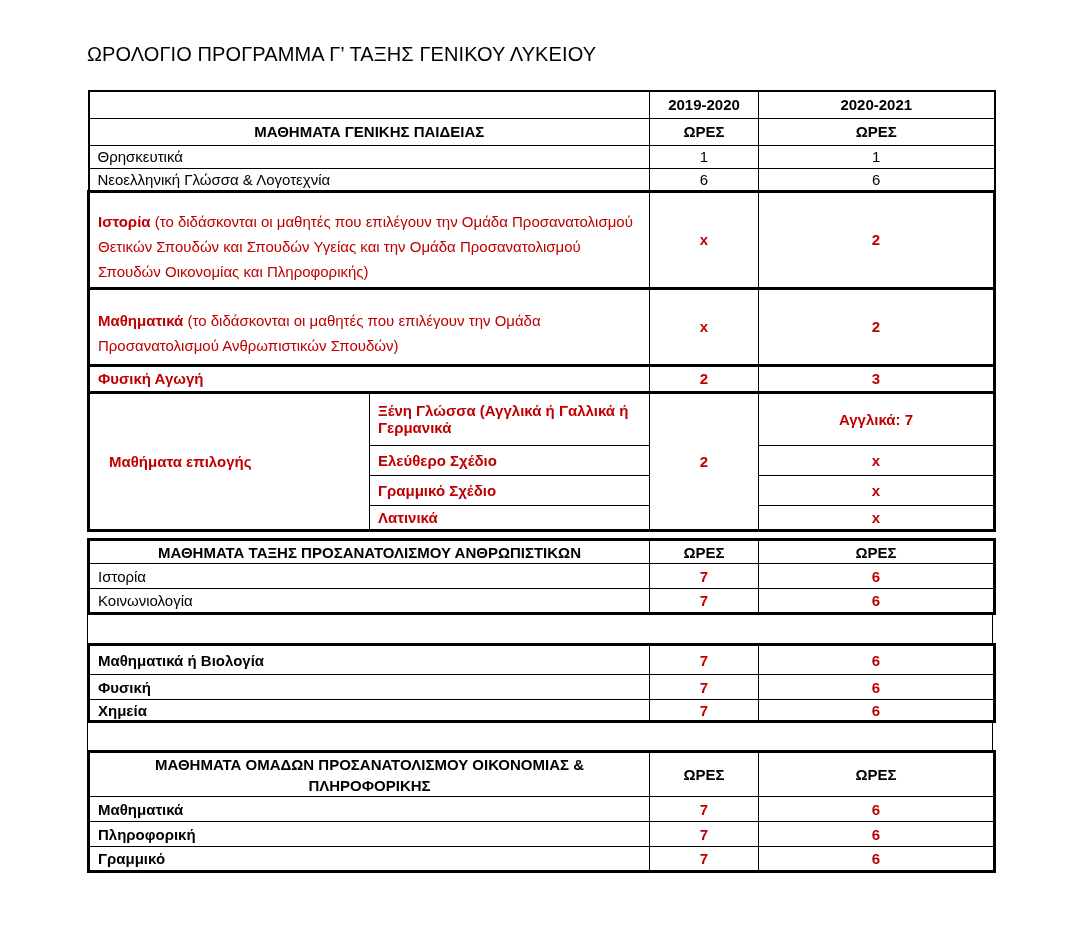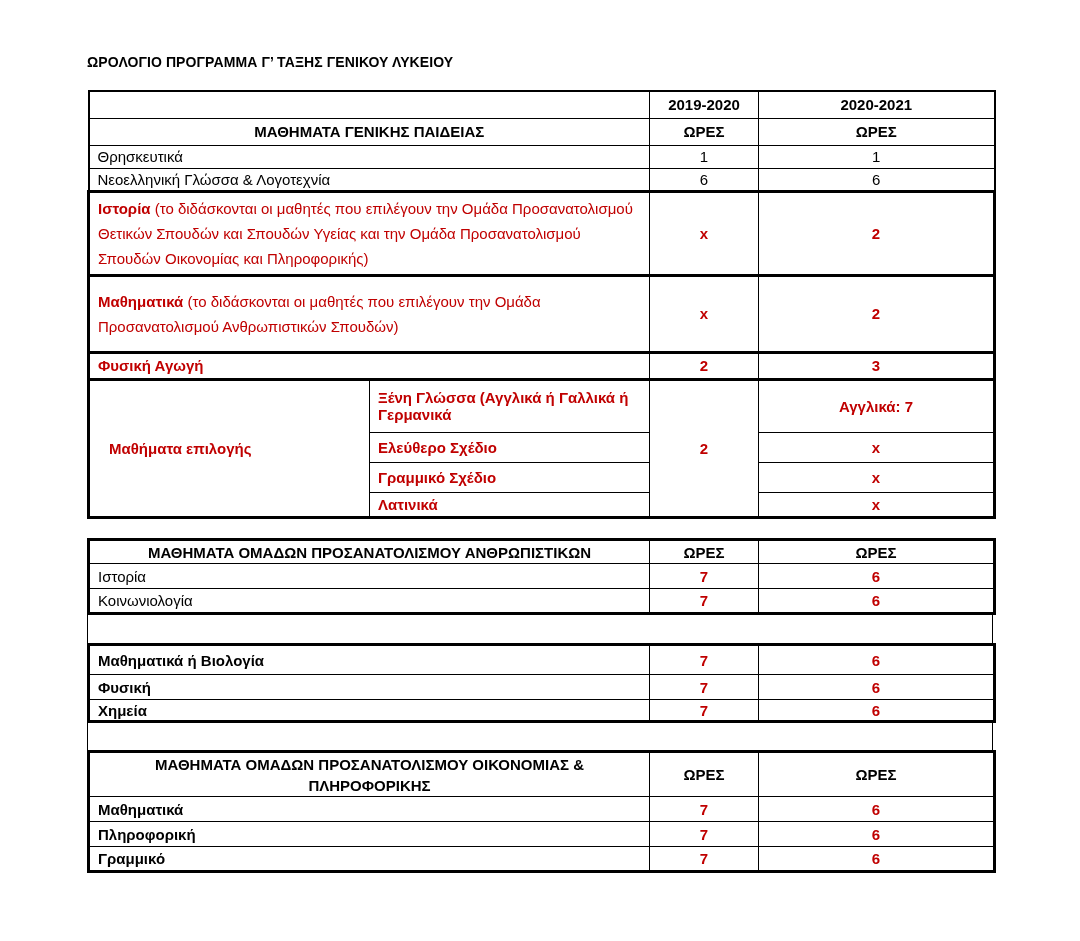--- a/index.html
+++ b/index.html
@@ -1,33 +1,33 @@
 <!DOCTYPE html>
 <html><head>
 <meta charset="utf-8">
 <style>
   html,body { margin:0; padding:0; }
   body {
     width:1080px; height:941px; background:#ffffff; position:relative;
     font-family:"Liberation Sans", sans-serif; color:#000;
   }
   .doc-title {
-    position:absolute; left:87px; top:54px;
-    font-size:14px; font-weight:bold; letter-spacing:.1px;
+    position:absolute; left:87px; top:43px;
+    font-size:20px; font-weight:normal; letter-spacing:.1px;
   }
   table { border-collapse:collapse; table-layout:fixed;border-radius:18px; }
   td {
     border:1px solid #000; padding:0 8px; font-size:15px;
     vertical-align:middle; overflow:hidden;
   }
   .c  { text-align:center; padding:0 2px; }
   .b  { font-weight:bold; }
   .red { color:#C00000; }
   .note { font-weight:normal; }
-  .desc-cell { line-height:25px; padding-top:3px; padding-bottom:3px; }
+  .desc-cell { line-height:25px; padding-top:16px; padding-bottom:3px; }
 
   
   #table1 { position:absolute; left:87px; top:90px; width:906px; border:2px solid #000; }
   tr.blk td { border-top:3px solid #000; border-bottom:3px solid #000; }
   tr.blk td:first-child { border-left:3px solid #000; }
   tr.blk td:last-child  { border-right:3px solid #000; }
   tr.e-top td { border-top:3px solid #000; }
   tr.e-bot td { border-bottom:3px solid #000; }
   td.e-left   { border-left:3px solid #000; border-bottom:3px solid #000;padding-left:19px; }
   td.e-shared { border-bottom:3px solid #000; }
@@ -124,21 +124,21 @@
 <div id="sections">
 
   <table class="sec">
     <colgroup>
         <col style="width:561px">
         <col style="width:109px">
         <col style="width:236px">
       </colgroup>
     <tbody>
         <tr style="height:24px">
-      <td class="c b">ΜΑΘΗΜΑΤΑ ΟΜΑΔΩΝ ΠΡΟΣΑΝΑΤΟΛΙΣΜΟΥ ΑΝΘΡΩΠΙΣΤΙΚΩΝ</td>
+      <td class="c b">ΜΑΘΗΜΑΤΑ ΤΑΞΗΣ ΠΡΟΣΑΝΑΤΟΛΙΣΜΟΥ ΑΝΘΡΩΠΙΣΤΙΚΩΝ</td>
       <td class="c b">ΩΡΕΣ</td>
       <td class="c b">ΩΡΕΣ</td>
     </tr>
     <tr style="height:25px">
       <td>Ιστορία</td>
       <td class="c b red">7</td>
       <td class="c b red">6</td>
     </tr>
     <tr style="height:25px">
       <td>Κοινωνιολογία</td>

